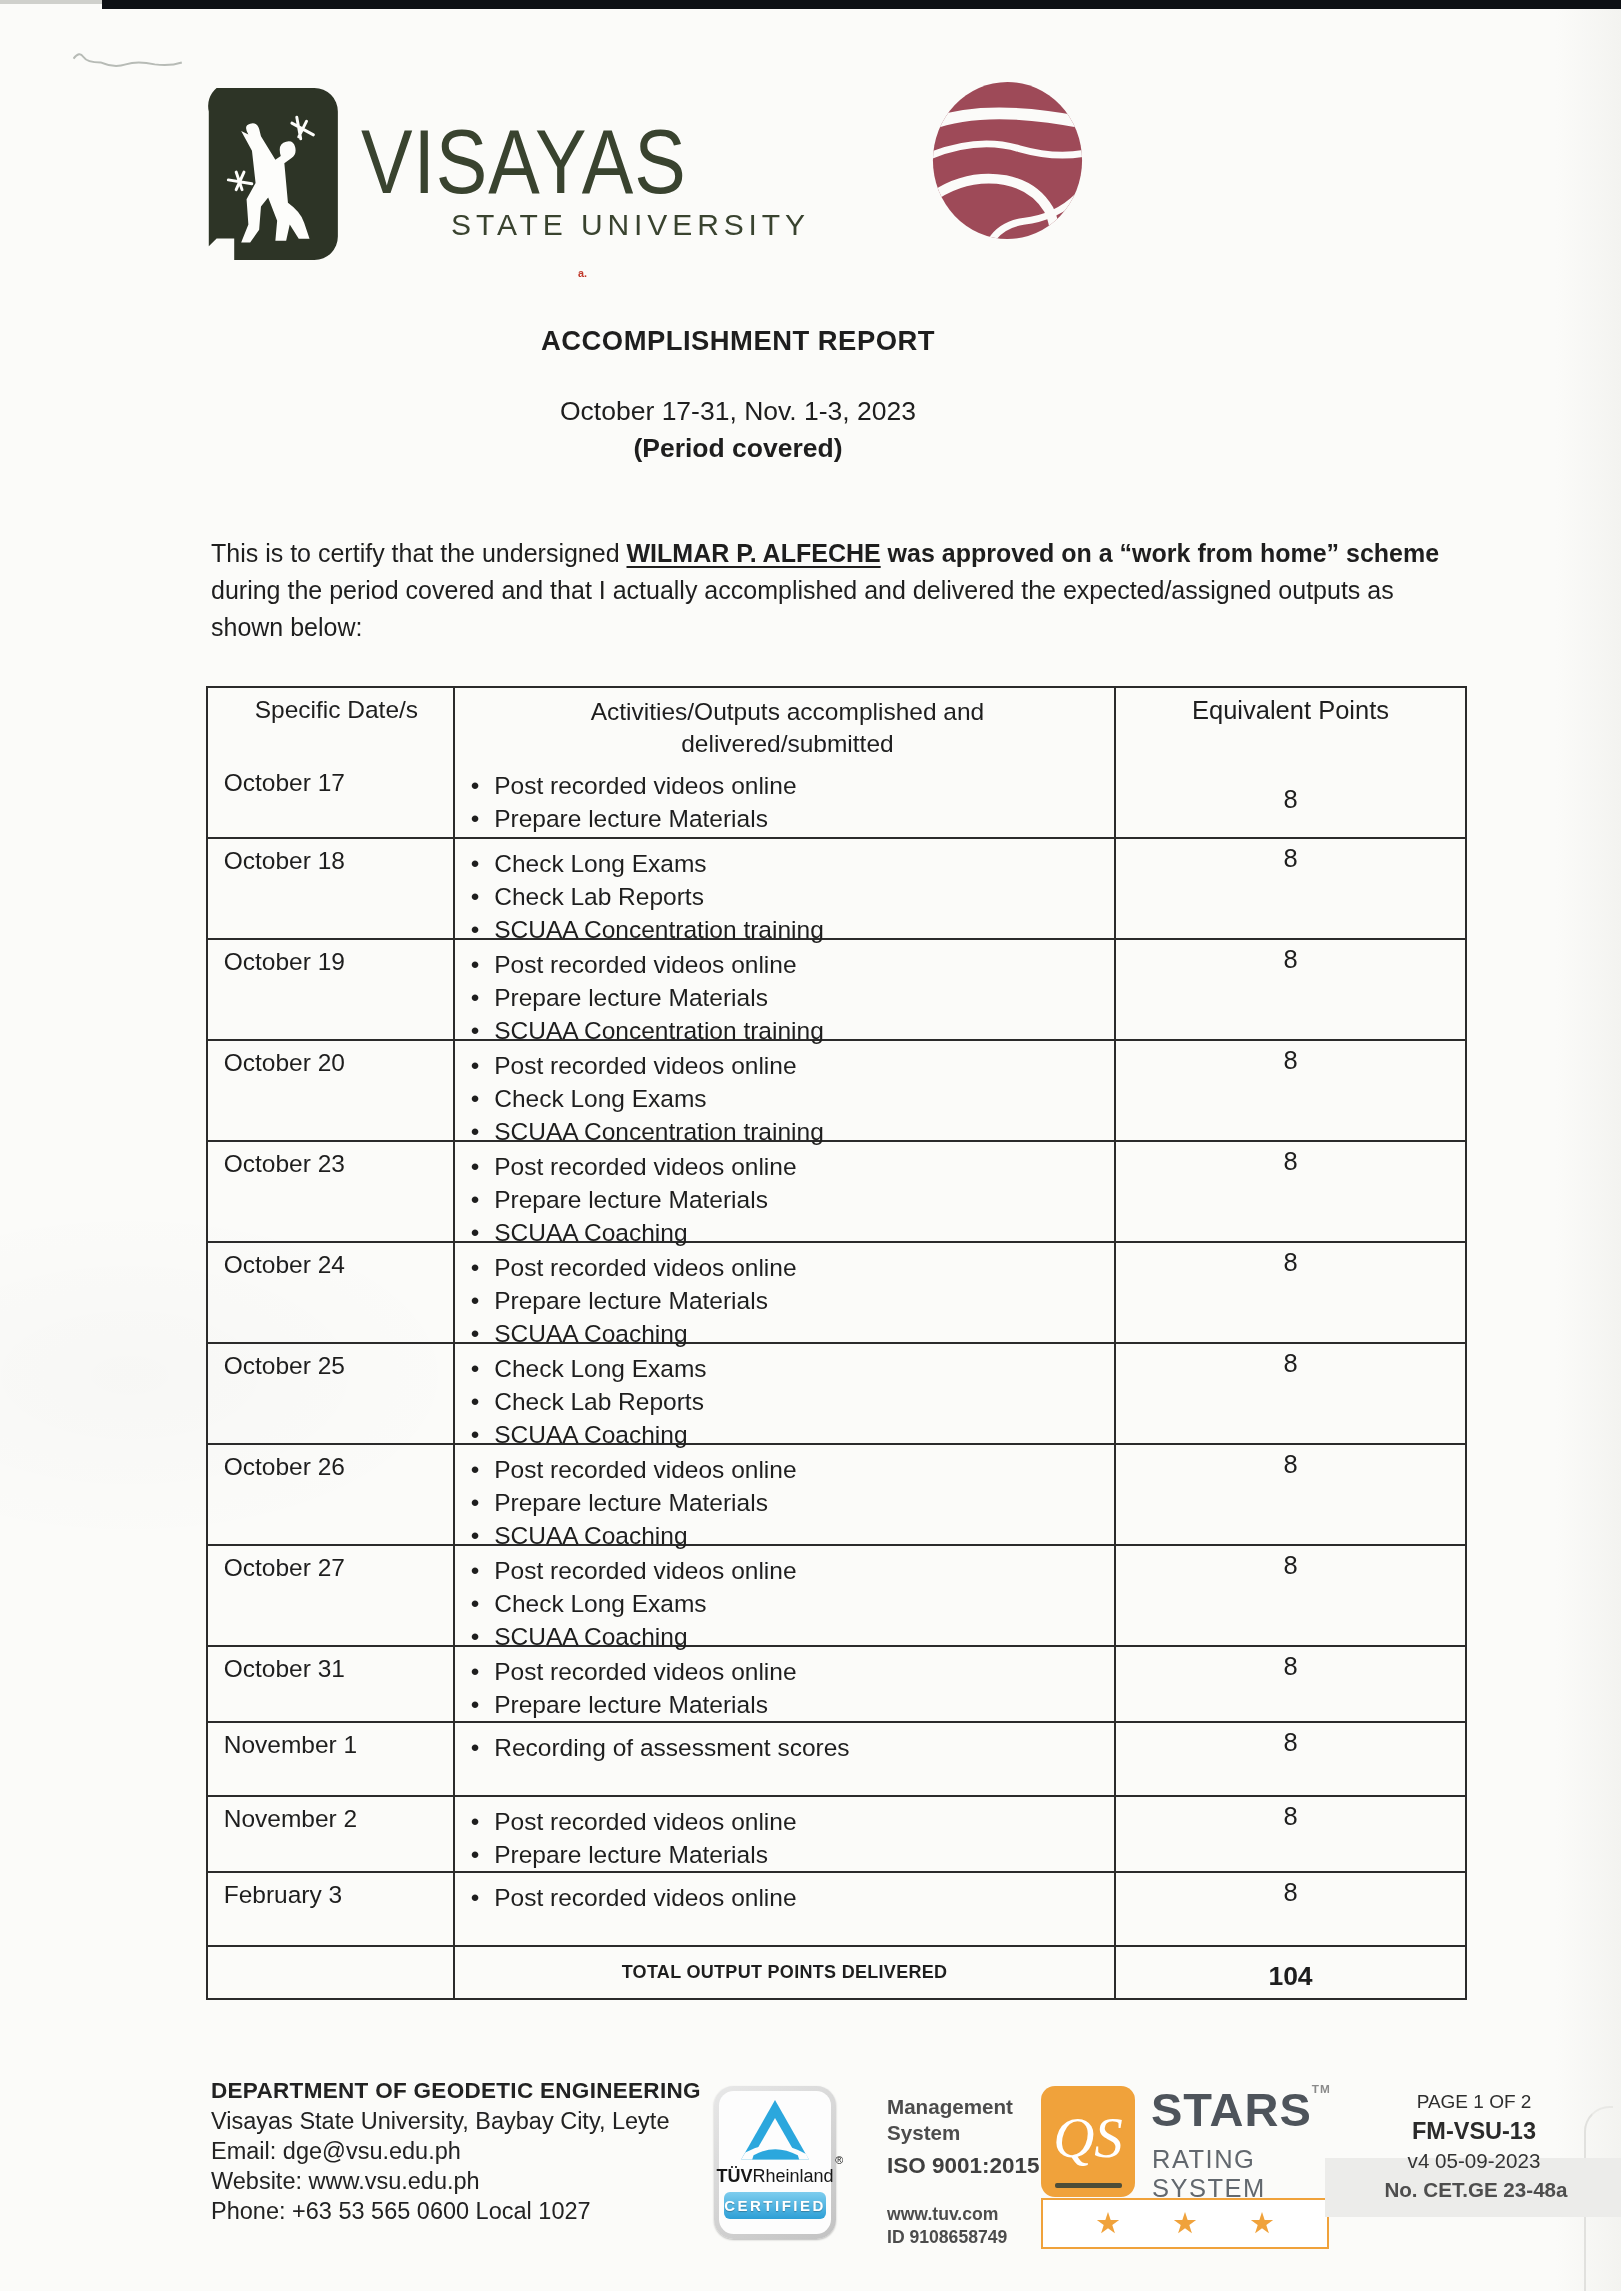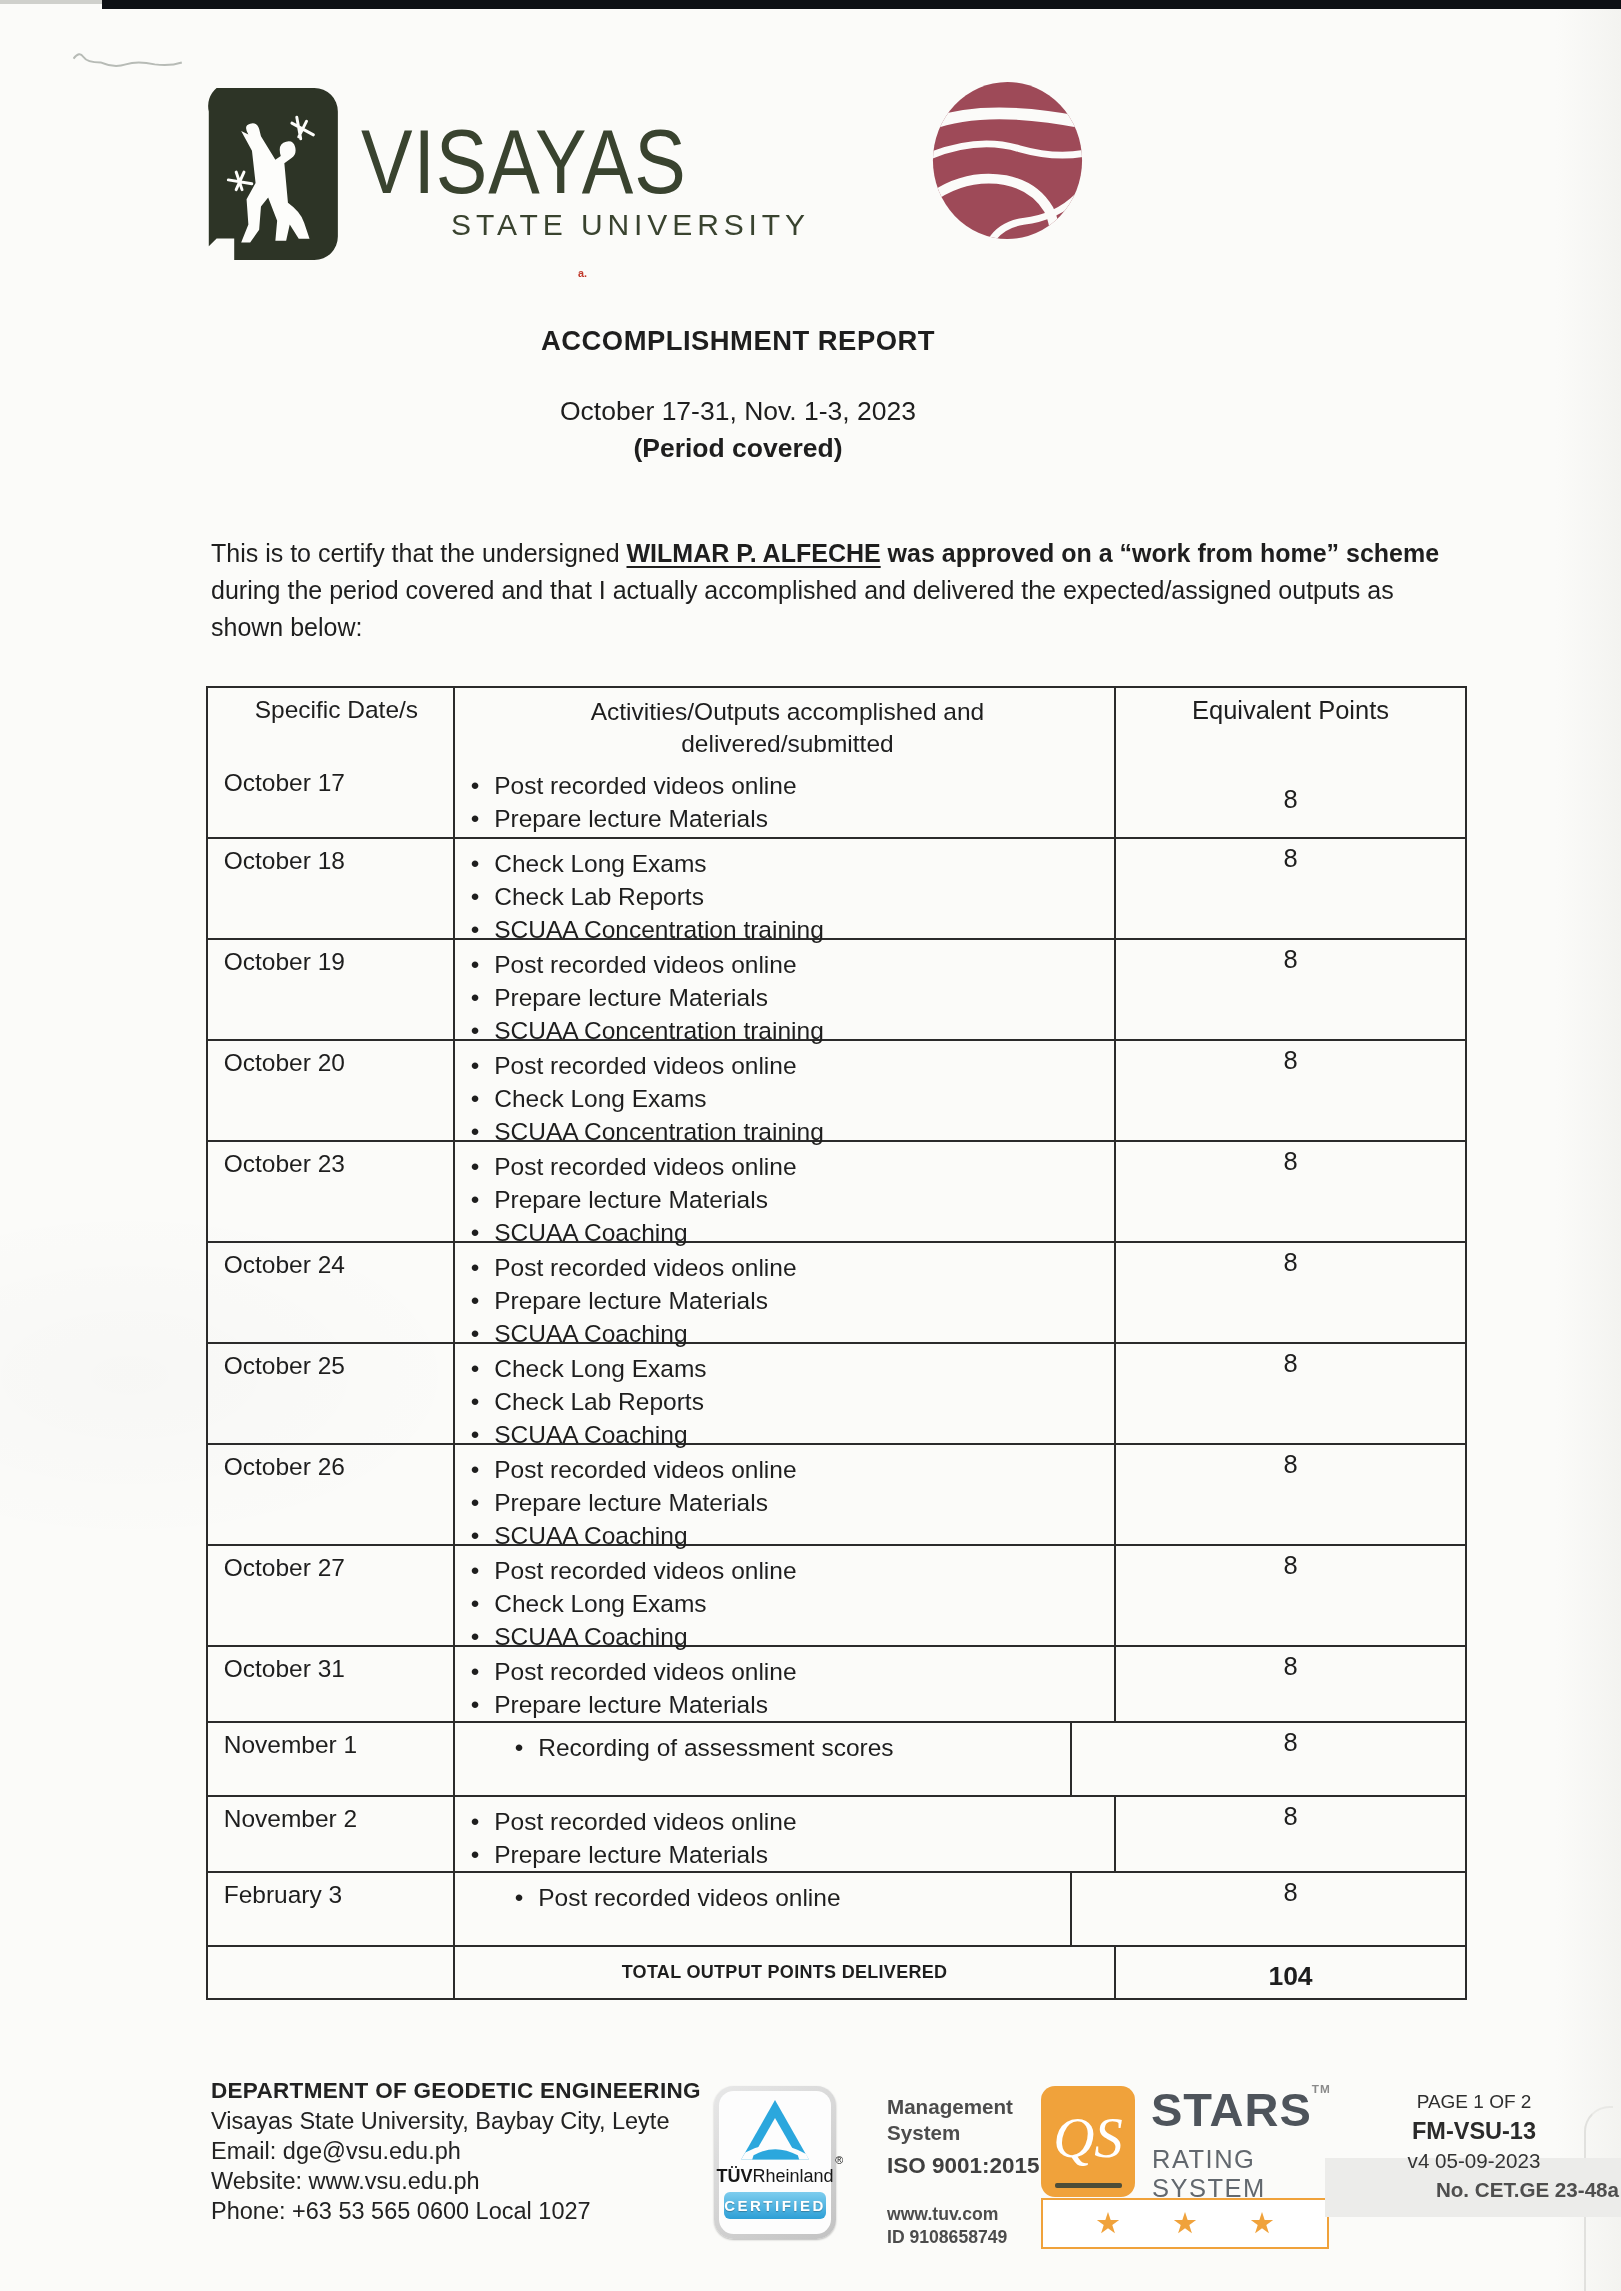--- a/index.html
+++ b/index.html
@@ -50,21 +50,21 @@
   .tc { border-right:2px solid #2b2b2b; }
   .tc:last-child { border-right:none; }
   .c-date { width:247px; padding:7.8px 3.9px 0 15.7px; }
   .c-act { flex:1; padding:3.9px 7.8px 0 13.7px; }
   .c-pts { width:349px; text-align:center; padding-top:4.9px; font-size:25.5px; }
   .c-pts.vcenter { display:flex; align-items:center; justify-content:center; padding-top:0; }
   .head-row { height:73px; font-weight:normal; }
   .head-row .tc { display:flex; align-items:flex-start; justify-content:center; text-align:center; padding-top:7.8px; }
   .head-row .c-act-h { line-height:32px; }
   .head-row .c-act-h > div { max-width:470px; }
-  .trow.h1 { height:74px;gap:44px; }
+  .trow.h1 { height:74px; }
   .trow.h2 { height:76px; }
   .trow.h3 { height:101px; }
   ul.bullets { list-style:none; margin-top:3.9px; }
   ul.bullets li { position:relative; padding-left:25.5px; line-height:33px; }
   ul.bullets li::before { content:"\2022"; position:absolute; left:2px; font-size:24.5px; }
   .total-row { height:53px; }
   .total-row .c-act { display:flex; align-items:center; justify-content:center; font-weight:bold; font-size:18px; padding:0; letter-spacing:0.3px; }
   .total-row .c-pts { display:flex; align-items:center; justify-content:center; font-weight:bold; font-size:26.5px; padding-top:8px; }
 
   
@@ -97,21 +97,21 @@
   .qs-rating { position:absolute; left:111px; top:59px; color:#62686e; font-size:25.5px; letter-spacing:1.5px; }
   .qs-bar { position:absolute; left:0; top:112px; width:288px; height:51px; background:#fff; border:2.5px solid #f0a23b;
     display:flex; align-items:center; justify-content:center; gap:51px; }
   .qs-star { color:#f0a23b; font-size:29px; line-height:1; }
 
   .gray-band { position:absolute; left:1325px; top:2158px; width:296px; height:59px; background:#ececea; }
   .f-right { position:absolute; left:1329px; top:2092px; width:290px; text-align:center; line-height:1; }
   .fr-page { font-size:19px; color:#2e2e2e; }
   .fr-form { font-size:23.5px; font-weight:bold; color:#2a2a2a; margin-top:8.8px; }
   .fr-ver { font-size:20.6px; color:#333; margin-top:7.8px; }
-  .fr-no { font-size:20.6px; font-weight:bold; color:#4e4e4e; margin-top:8.8px; text-align:right; padding-left:3.9px; }
+  .fr-no { font-size:20.6px; font-weight:bold; color:#4e4e4e; margin-top:8.8px; text-align:center; padding-left:3.9px; }
 </style>
 </head>
 <body>
 
 <div class="page">
 
   <div class="scan-strip"></div>
   <div class="scan-strip2"></div>
   <svg class="pencil-mark" width="127" height="29" viewBox="0 0 130 30">
     <path d="M4 12 q6 -8 10 -2 t18 6 q14 6 26 2 t30 0 q16 2 28 -2" stroke="#b7bbb6" stroke-width="2" fill="none"></path>

